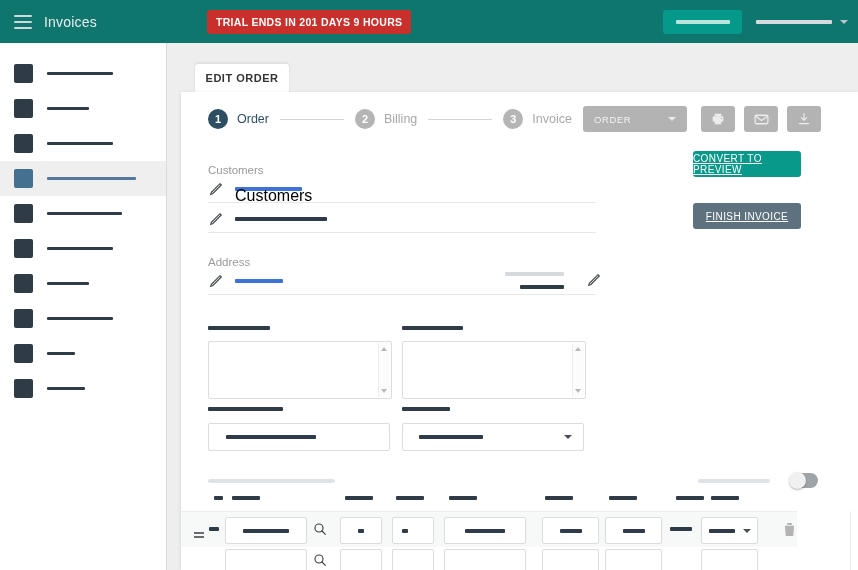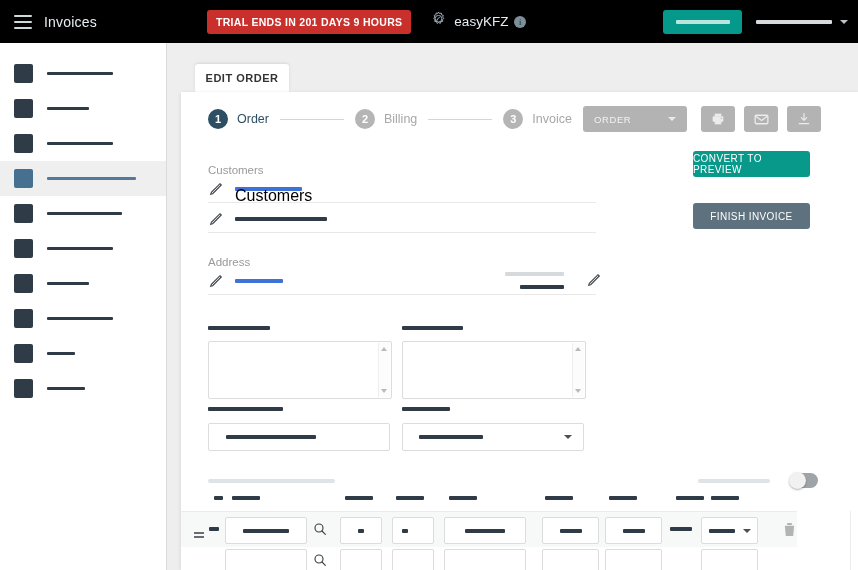--- a/index.html
+++ b/index.html
@@ -10,21 +10,21 @@
     -webkit-font-smoothing:antialiased;
   }
   .redact{background:#2f3c47;border-radius:1px;display:inline-block;vertical-align:middle;}
   .redact.light{background:#d6dadd;}
   .redact.blue{background:#3f72d7;}
   .redact.teal{background:#b8e6dc;}
 
   
   #topbar{
     position:absolute;left:0;top:0;width:858px;height:43px;
-    background:#000000;display:flex;align-items:center;
+    background:#0f766e;display:flex;align-items:center;
   }
   #hamburger{margin-left:14px;width:18px;height:14px;display:flex;flex-direction:column;justify-content:space-between;cursor:pointer;}
   #hamburger i{display:block;height:2px;background:#cfd8dd;border-radius:1px;}
   #app-title{color:#e7edf0;font-size:14px;margin-left:12px;letter-spacing:.2px;}
   #trial-badge{
     margin-left:110px;background:#c9302c;color:#fff;font-size:10.5px;font-weight:bold;
     padding:6px 9px;border-radius:3px;letter-spacing:.3px;white-space:nowrap;
   }
   #brand{margin-left:18px;display:flex;align-items:center;gap:6px;}
   #brand-name{color:#e7edf0;font-size:13.5px;}
@@ -80,23 +80,23 @@
     position:absolute;left:402px;top:14px;width:104px;height:26px;background:#b3b3b3;border-radius:3px;
     display:flex;align-items:center;cursor:pointer;
   }
   #order-select-label{color:#f2f2f2;font-size:9.5px;letter-spacing:.6px;margin-left:11px;}
   #order-select .caret{border-top-color:#eaeaea;margin-left:auto;margin-right:11px;}
   .icon-btn{
     position:absolute;top:14px;width:34px;height:26px;background:#b3b3b3;border-radius:3px;
     display:flex;align-items:center;justify-content:center;cursor:pointer;
   }
   .act-btn{
-    position:absolute;left:512px;width:117px;height:26px;border-radius:3px;
+    position:absolute;left:512px;width:108px;height:26px;border-radius:3px;
     display:flex;align-items:center;justify-content:center;cursor:pointer;
-    color:#fff;font-size:10px;letter-spacing:.4px;
+    color:#fff;font-size:10px;letter-spacing:.4px;text-decoration:underline;
   }
 
   
   .field{position:absolute;left:27px;width:388px;border-bottom:1px solid #e8e8e8;}
   .field-label{font-size:11.5px;color:#9a9a9a;}
   .field-row{display:flex;align-items:center;height:26px;}
   .pencil{width:16px;height:16px;flex:none;}
 
   
   .blk-label{position:absolute;height:4px;background:#2f3c47;border-radius:1px;}
@@ -129,31 +129,20 @@
 <body>
 
 <div id="topbar">
   <div id="hamburger">
       <i></i>
       <i></i>
       <i></i>
     </div>
   <div id="app-title">Invoices</div>
   <div id="trial-badge">TRIAL ENDS IN 201 DAYS 9 HOURS</div>
-  <div id="brand">
-    <span>
-      <svg width="19" height="19" viewBox="0 0 24 24">
-        <path d="M12 2.5l1.3 1.9 2.2-.6.4 2.3 2.2.7-.9 2.1 1.5 1.8-1.8 1.5.5 2.2-2.3.3-.8 2.2-2-1.1-2 1.1-.8-2.2-2.3-.3.5-2.2-1.8-1.5 1.5-1.8-.9-2.1 2.2-.7.4-2.3 2.2.6z" fill="none" stroke="#9fb0ba" stroke-width="1.2"></path>
-        <circle cx="12" cy="11" r="4.2" fill="none" stroke="#9fb0ba" stroke-width="1.2"></circle>
-        <path d="M13.4 8.9l-2.6 2.6M10.8 11.5l-1.1 2.4" stroke="#9fb0ba" stroke-width="1.2" fill="none" stroke-linecap="round"></path>
-      </svg>
-    </span>
-    <span id="brand-name">easyKFZ</span>
-    <span class="info-dot">i</span>
-  </div>
   <div id="top-right">
     <div id="top-teal-btn">
       <span class="redact teal" style="width:54px;height:4px;"></span>
     </div>
     <div id="top-user">
       <span class="redact light" style="width:76px;height:4px;"></span>
       <span class="caret"></span>
     </div>
   </div>
 </div>

